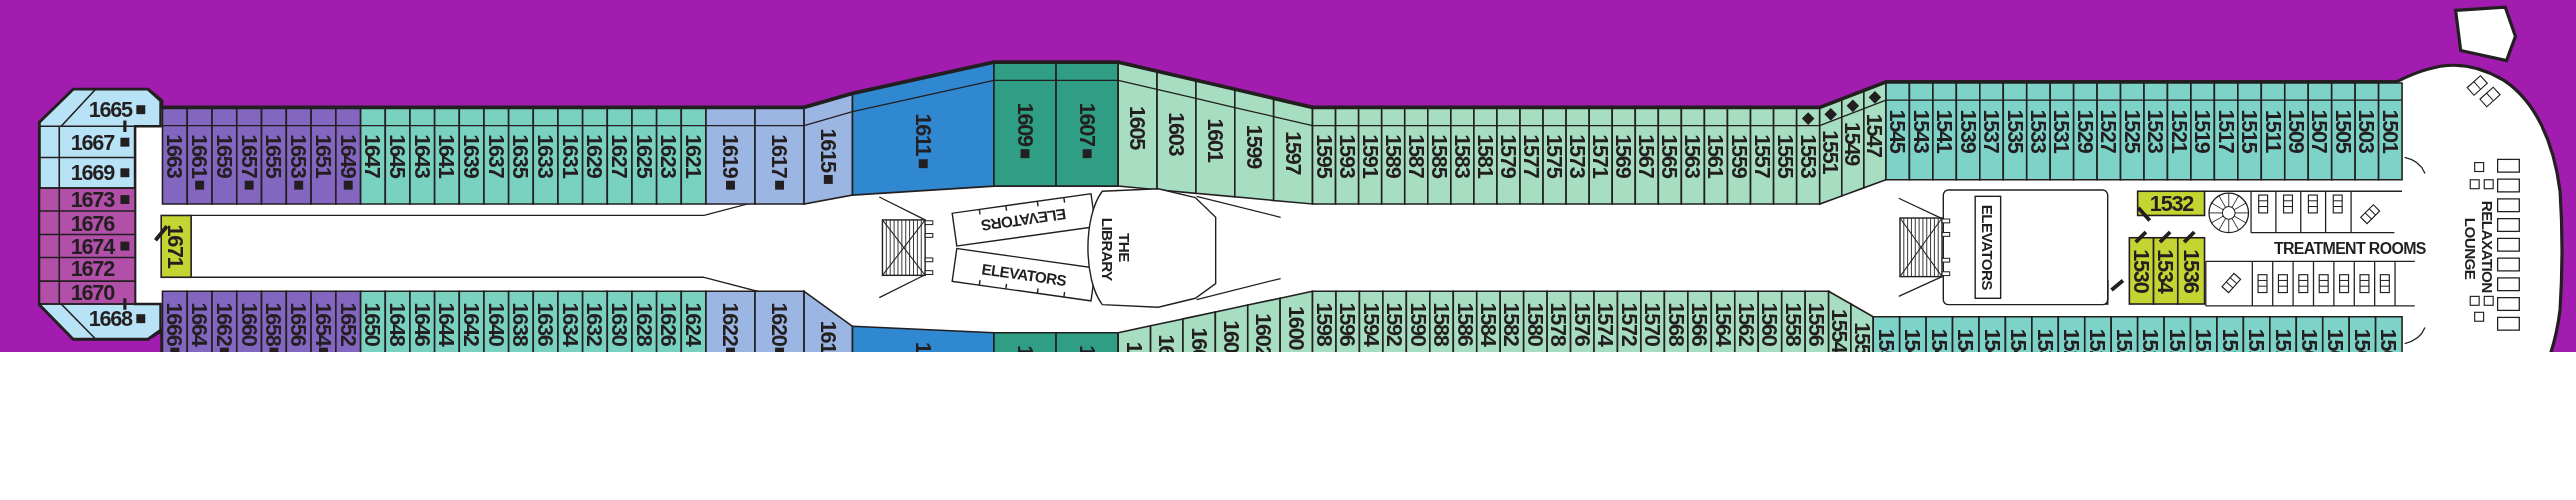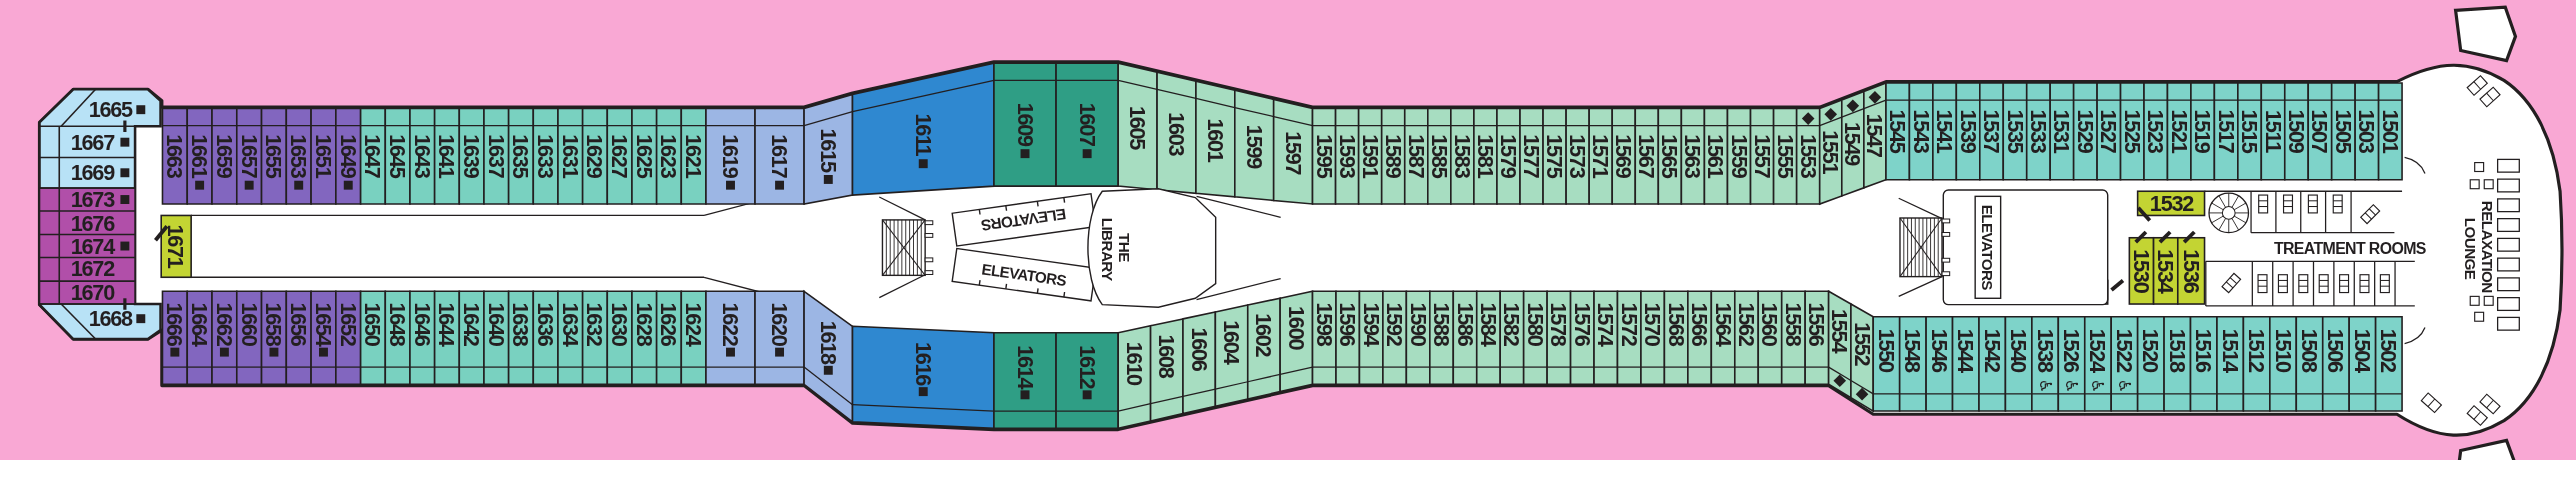--- a/index.html
+++ b/index.html
@@ -1,16 +1,16 @@
 <!DOCTYPE html>
 <html style="font-size:10.2px"><head>
 <meta charset="utf-8">
 <style>
   html,body{margin:0;padding:0;background:#ffffff;}
-  #stage{position:relative;width:2576px;height:460px;background:#f9a8d4;overflow:hidden;
+  #stage{position:relative;width:2576px;height:352px;background:#a21caf;overflow:hidden;
          font-family:"Liberation Sans", sans-serif;}
   svg{position:absolute;left:0;top:0;}
   text{font-family:"Liberation Sans", sans-serif;font-weight:bold;fill:#231f20;}
   .cabnum{font-size:34px;letter-spacing:-2px;}
   .arealabel{font-size:24px;letter-spacing:-1px;}
   .wc{font-family:"DejaVu Sans", sans-serif;font-weight:normal;font-size:26px;}
 </style>
 </head>
 <body>
 

